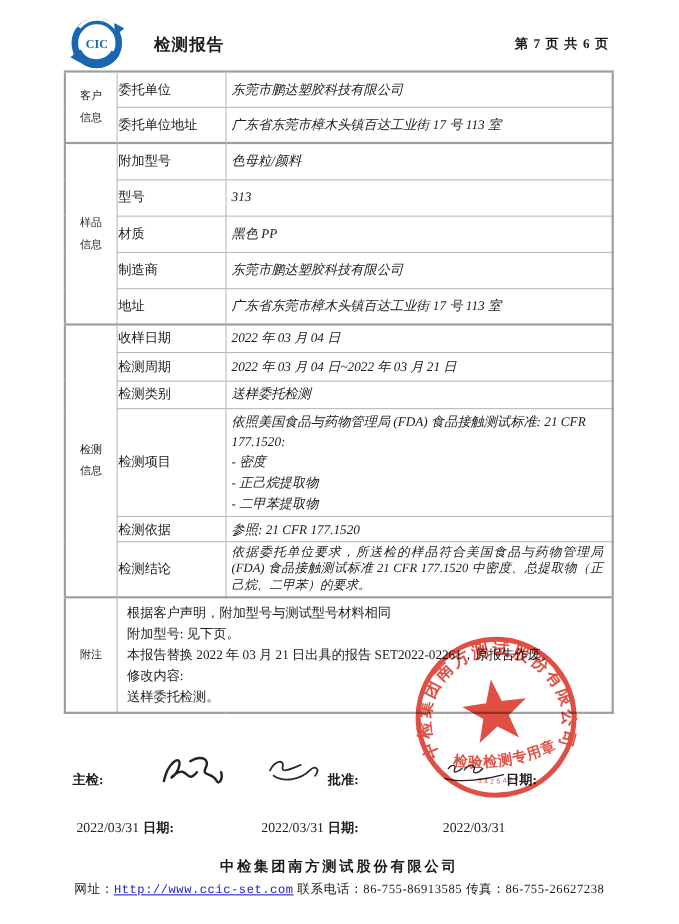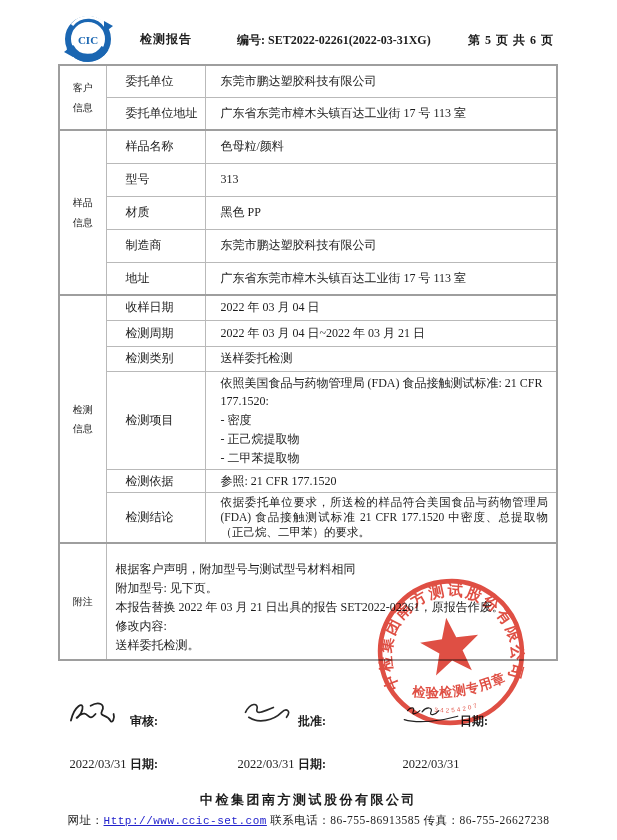--- a/index.html
+++ b/index.html
@@ -8,50 +8,50 @@
     width: 617px; height: 840px;
     font-family: "Liberation Serif", "DejaVu Serif", serif;
     color: #1c1c1c;
     overflow: hidden;
   }
   .page { position: relative; width: 617px; height: 840px; background: #fff; }
 
   
   .hdr { position: relative; height: 64px; padding-left: 40px; }
   .logo { position: absolute; left: 60px; top: 13px; width: 56px; height: 52px; }
-  .hdr-title { position: absolute; left: 140px; top: 31px; font-size: 12px; font-weight: bold; letter-spacing: 1px; }
+  .hdr-title { position: absolute; left: 140px; top: 31px; font-size: 15px; font-weight: bold; letter-spacing: 1px; }
   .hdr-no { position: absolute; left: 237px; top: 32px; font-size: 12px; font-weight: bold; }
   .hdr-page { position: absolute; left: 468px; top: 32px; font-size: 12px; font-weight: bold; letter-spacing: 1px; white-space: nowrap; }
 
   
   table.report {
     margin-left: 58px; width: 500px;
     border-collapse: collapse; table-layout: fixed;
     font-size: 12px;
   }
   table.report td {
     border: 1px solid #b9b9b9;
     vertical-align: middle;
     overflow: hidden;
   }
   table.report { border: 2px solid #9e9e9e; }
   td.sec-top { border-top: 2px solid #9e9e9e !important; }
   td.sec-label {
     text-align: center; line-height: 1.95;
     padding: 0 10px; font-size: 10px;
   }
-  td.field { padding-left: 19px; }
-  td.value { padding: 2px 8px 2px 15px; }
+  td.field { padding-left: 1px; }
+  td.value { padding: 2px 8px 2px 5px; font-style: italic; }
   .h32 { height: 32px; } .h33 { height: 33px; }
   .h25 { height: 25px; } .h26 { height: 26px; }
   .h94 { height: 94px; } .h23 { height: 23px; }
   .h45 { height: 45px; } .h97 { height: 97px; }
   .mline { line-height: 18.8px; }
   .conclusion { font-size: 11.5px; line-height: 15px; text-align: justify; }
-  .notes-cell { padding: 16px 8px 4px 9px; line-height: 19px; vertical-align: middle; }
+  .notes-cell { padding: 4px 8px 4px 9px; line-height: 19px; vertical-align: middle; }
 
   
   .sig-block {
     margin: 34px 0 0 66px; width 510px;
     display: grid;
     grid-template-columns: 64px 104px 64px 104px 58px 100px;
     grid-auto-rows: auto;
     align-items: center;
   }
   .sig-role { font-size: 12px; font-weight: bold; height: 52px; display: flex; align-items: center; }
@@ -92,22 +92,21 @@
         <circle cx="28" cy="26" r="20" fill="none" stroke="#1a66b2" stroke-width="6"></circle>
         <path d="M46 14 A21 21 0 0 0 12 12" fill="none" stroke="#ffffff" stroke-width="3"></path>
         <path d="M10 34 A20 20 0 0 0 45 35" fill="none" stroke="#1a66b2" stroke-width="8"></path>
         <polygon points="44,8 53,13 44,20" fill="#1a66b2"></polygon>
         <polygon points="13,44 4,39 13,32" fill="#1a66b2"></polygon>
         <circle cx="28" cy="26" r="13.5" fill="#ffffff"></circle>
         <text x="28" y="30.5" text-anchor="middle" font-size="11" font-weight="bold" font-family="Liberation Serif, DejaVu Serif, serif" fill="#1a66b2">CIC</text>
       </svg>
     </div>
     <div class="hdr-title">检测报告</div>
-    <div class="hdr-no"><span>编号:</span> <span>SET2022-02261(2022-03-31XG)</span></div>
-    <div class="hdr-page">第 5 页 共 6 页</div>
+    <div class="hdr-page">第 7 页 共 6 页</div>
   </div>
 
   <table class="report">
     <colgroup>
         <col style="width:47px">
         <col style="width:99px">
         <col>
       </colgroup>
 
     <tbody>
@@ -116,21 +115,21 @@
       <td class="field sec-top">委托单位</td>
       <td class="value sec-top">东莞市鹏达塑胶科技有限公司</td>
     </tr>
     <tr class="h33">
       <td class="field">委托单位地址</td>
       <td class="value">广东省东莞市樟木头镇百达工业街 17 号 113 室</td>
     </tr>
 
     <tr class="h33">
       <td class="sec-label sec-top" rowspan="5">样品信息</td>
-      <td class="field sec-top">样品名称</td>
+      <td class="field sec-top">附加型号</td>
       <td class="value sec-top">色母粒/颜料</td>
     </tr>
     <tr class="h33">
       <td class="field">型号</td>
       <td class="value">313</td>
     </tr>
     <tr class="h33">
       <td class="field">材质</td>
       <td class="value">黑色 PP</td>
     </tr>
@@ -203,26 +202,26 @@
       <text font-size="17" font-weight="bold" fill="#dd4034" letter-spacing="1" font-family="Liberation Serif, DejaVu Serif, serif">
         <textPath href="#titlePath" startOffset="4">检验检测专用章</textPath>
       </text>
       <text font-size="8" fill="#dd4034" letter-spacing="3" font-family="Liberation Sans, DejaVu Sans, sans-serif">
         <textPath href="#codePath" startOffset="6">34254207</textPath>
       </text>
     </svg>
   </div>
 
   <div class="sig-block">
+    <div class="sig-role">主检:</div>
     <div class="sig-box">
       <svg width="78" height="44" viewBox="0 0 78 44">
         <path d="M6 30 C10 12 22 6 20 16 C18 26 8 30 16 24 C28 15 26 34 36 22 M30 12 C40 6 48 10 44 18 C40 26 50 22 54 30 C56 34 60 28 58 22" fill="none" stroke="#222" stroke-width="2.2" stroke-linecap="round"></path>
       </svg>
     </div>
-    <div class="sig-role">审核:</div>
     <div class="sig-box">
       <svg width="78" height="44" viewBox="0 0 78 44">
         <path d="M14 20 C20 8 30 8 28 16 C26 24 38 18 48 14 M18 26 C30 34 48 30 58 20 C64 14 70 18 64 26" fill="none" stroke="#2a2a2a" stroke-width="2" stroke-linecap="round"></path>
       </svg>
     </div>
     <div class="sig-role">批准:</div>
     <div class="sig-box">
       <svg width="104" height="44" viewBox="0 0 104 44">
         <path d="M10 16 C16 8 24 10 20 18 C17 24 26 22 32 16 M36 18 C44 8 56 10 52 18 C48 26 60 24 66 16 M4 32 C30 40 72 34 100 26" fill="none" stroke="#222" stroke-width="2.2" stroke-linecap="round"></path>
       </svg>

